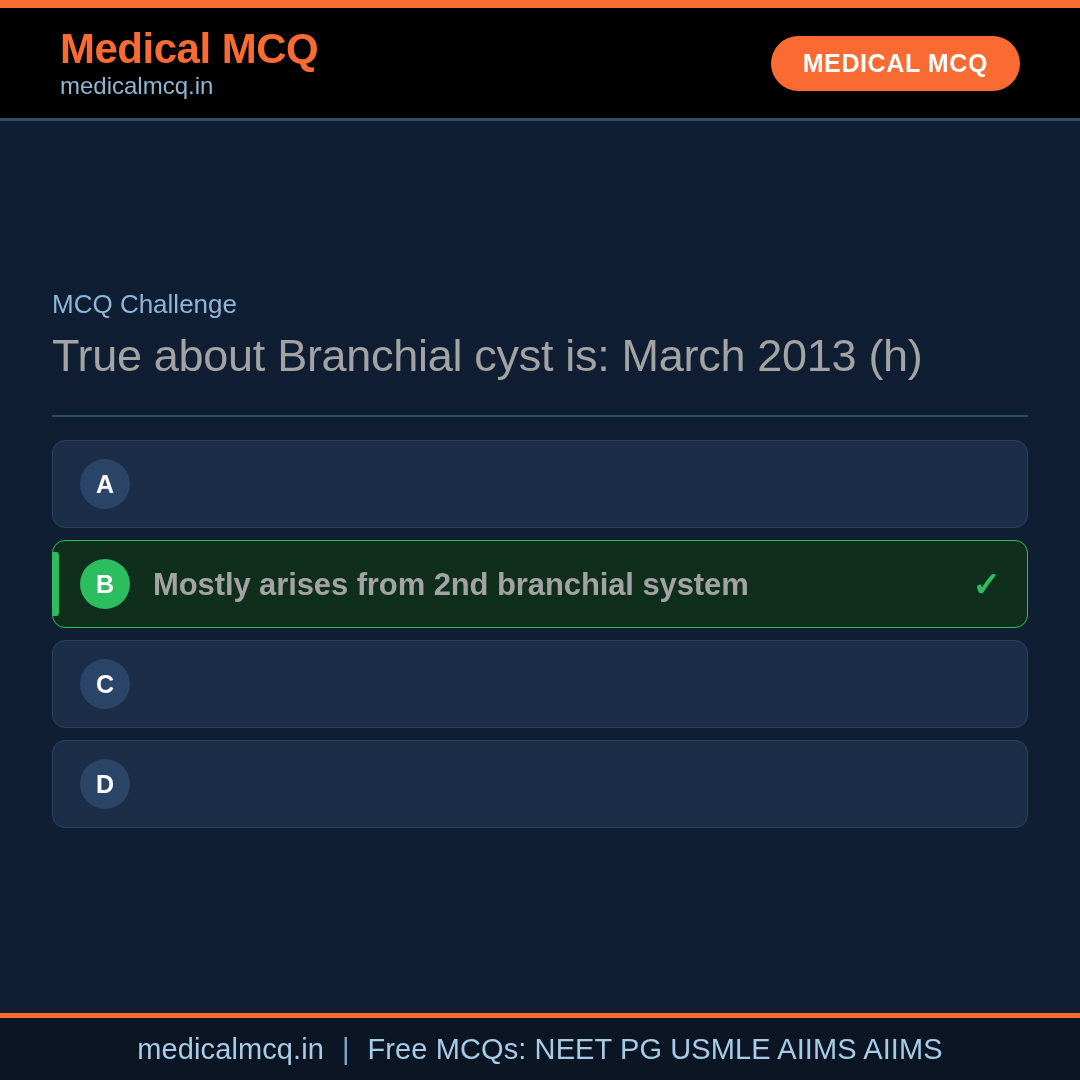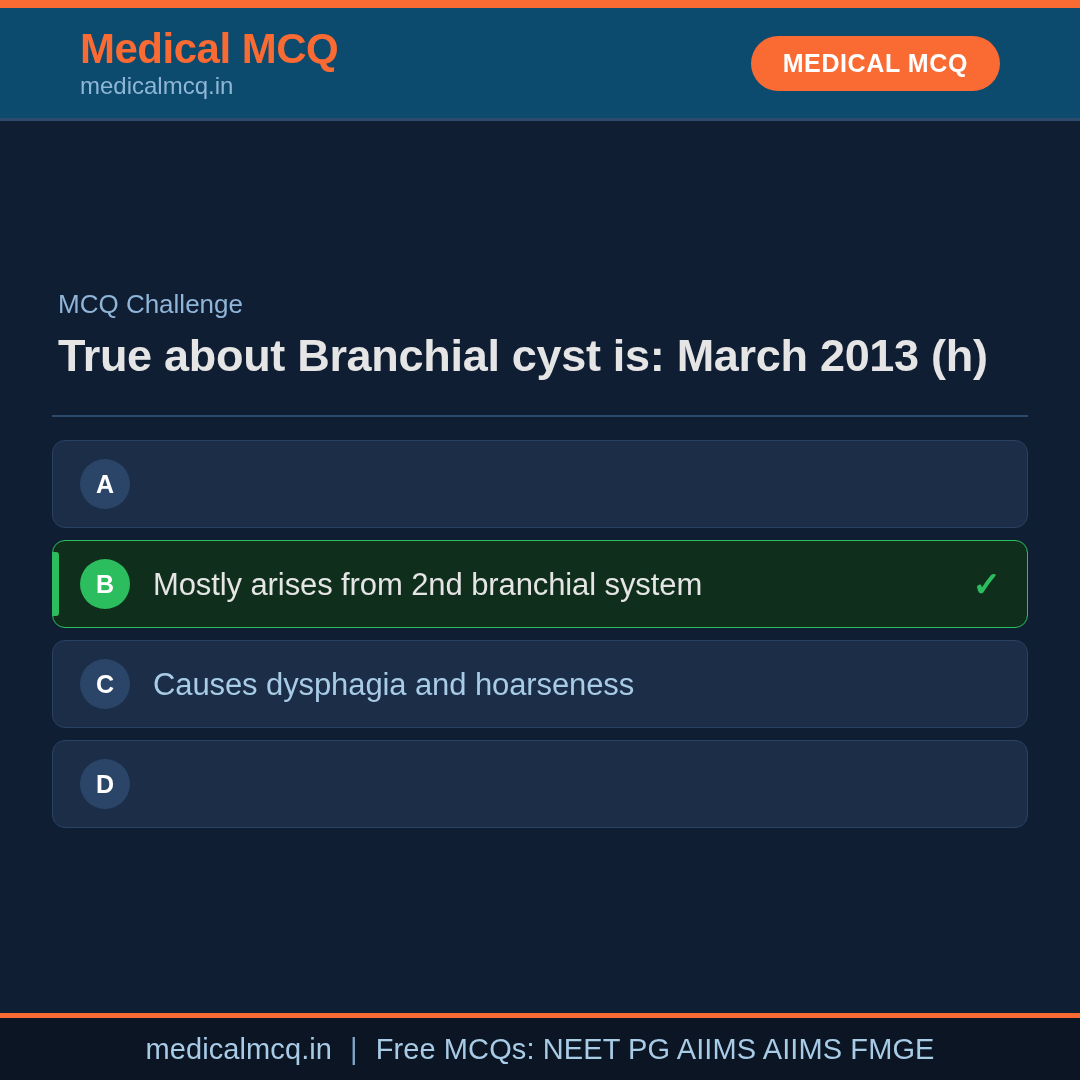--- a/index.html
+++ b/index.html
@@ -24,26 +24,26 @@
     height: 8px;
     width: 100%;
     background: #fa6a33;
     flex: 0 0 auto;
   }
 
   
   .header {
     height: 113px;
     flex: 0 0 auto;
-    background: #0c4a6e;
+    background: #000000;
     border-bottom: 3px solid #2e4a6d;
     display: flex;
     align-items: center;
     justify-content: space-between;
-    padding: 0 80px;
+    padding: 0 60px;
     position: relative;
   }
 
   .brand-block {
     display: flex;
     flex-direction: column;
     justify-content: center;
     gap: 2px;
   }
 
@@ -77,34 +77,33 @@
   .main {
     flex: 1 1 auto;
     position: relative;
     padding: 0 52px;
     display: flex;
     flex-direction: column;
   }
 
   .question-block {
     margin-top: 168px;
-    margin-left: 6px;
   }
 
   .eyebrow {
     font-size: 26px;
     color: #8fb5d8;
     line-height: 1.2;
     margin-bottom: 10px;
   }
 
   .question-title {
     font-size: 45px;
-    font-weight: bold;
-    color: #e5e5e5;
+    font-weight: normal;
+    color: #a3a3a3;
     line-height: 1.16;
     letter-spacing: -0.3px;
   }
 
   .divider {
     height: 2px;
     background: #2c4a6e;
     margin-top: 33px;
     margin-bottom: 23px;
     width: 100%;
@@ -177,21 +176,22 @@
     background: #2bbd5e;
     border-radius: 0 3px 3px 0;
   }
 
   .option.correct .badge {
     background: #2bbd5e;
     color: #ffffff;
   }
 
   .option.correct .opt-text {
-    color: #e5e5e5;
+    color: #a3a3a3;
+    font-weight: bold;
   }
 
   .option.correct .check {
     visibility: visible;
   }
 
   .option .accent-bar { display: none; }
   .option.correct .accent-bar { display: block; }
 
   
@@ -252,30 +252,29 @@
     <div class="option correct">
       <div class="accent-bar"></div>
       <div class="badge">B</div>
       <div class="opt-text">Mostly arises from 2nd branchial system</div>
       <div class="check">✓</div>
     </div>
 
     <div class="option">
 
       <div class="badge">C</div>
-      <div class="opt-text">Causes dysphagia and hoarseness</div>
       <div class="check"></div>
     </div>
 
     <div class="option">
 
       <div class="badge">D</div>
       <div class="check"></div>
     </div>
 
   </div>
 </div>
 
 <div class="footer">
   <span class="footer-text">medicalmcq.in</span>
   <span class="footer-sep">|</span>
-  <span class="footer-text">Free MCQs: NEET PG  AIIMS  AIIMS  FMGE</span>
+  <span class="footer-text">Free MCQs: NEET PG  USMLE  AIIMS  AIIMS</span>
 </div>
 
 </body></html>

